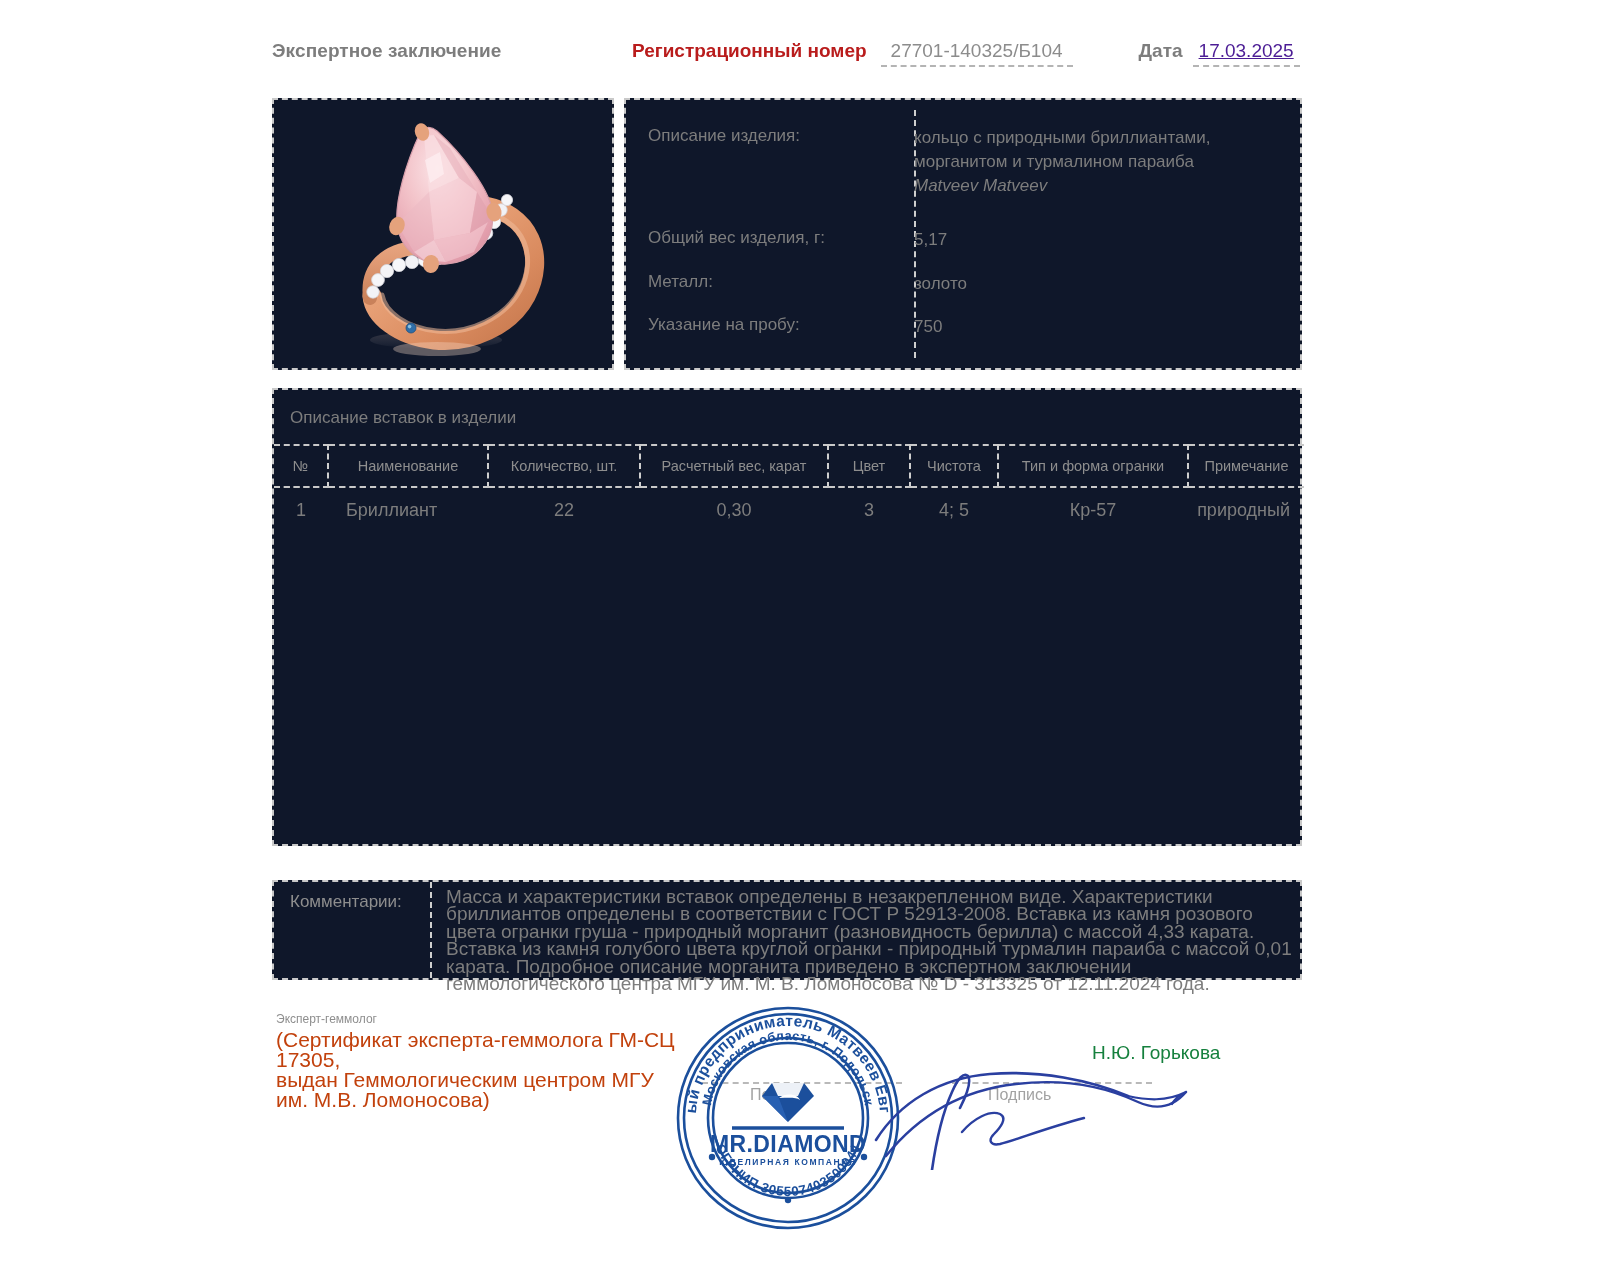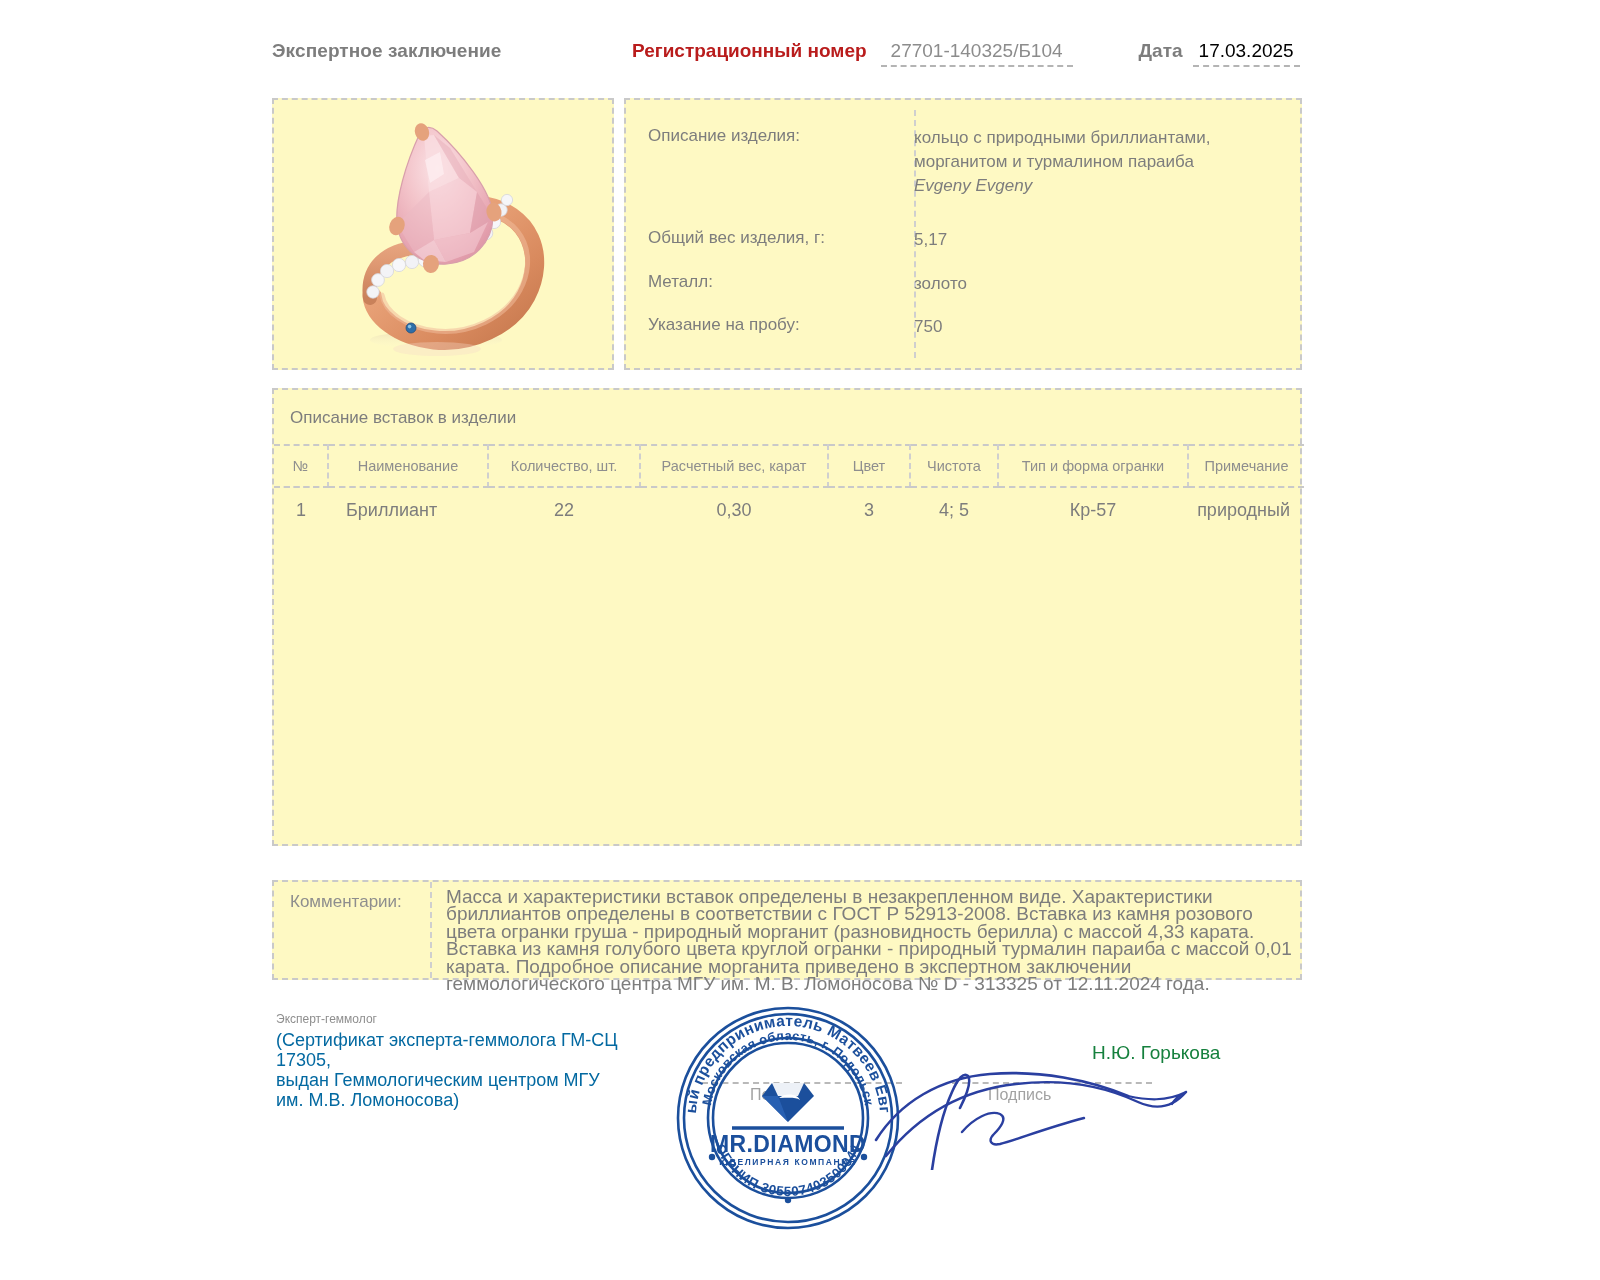--- a/index.html
+++ b/index.html
@@ -57,33 +57,34 @@
   }
   .header-date-label {
     font-size: 19px;
     font-weight: bold;
     color: #7d7d7d;
     margin-left: 66px;
     margin-right: 10px;
   }
   .header-date-value {
     font-size: 19px;
-    color: #000000;
+    color: #4c1d95;
     border-bottom: 2px dashed #b4b4b4;
     padding: 0 6px 3px 6px;
     display: inline-block;
     text-align: center;
+    text-decoration: underline;
   }
 
   
   .dbox {
     position: absolute;
     border: 2px dashed #c9c9c9;
     box-sizing: border-box;
-    background: #fef9c3;
+    background: #0f172a;
   }
 
   
   .photo-box {
     left: 272px;
     top: 98px;
     width: 342px;
     height: 272px;
     overflow: hidden;
   }
@@ -214,23 +215,23 @@
     left: 276px;
     top: 1012px;
     width: 400px;
   }
   .expert-title {
     font-size: 12px;
     color: #8e8e8e;
     margin-bottom: 4px;
   }
   .expert-sub {
-    font-size: 18px;
+    font-size: 21px;
     line-height: 20px;
-    color: #0369a1;
+    color: #c2410c;
   }
 
   .sig-line {
     position: absolute;
     border-bottom: 2px dashed #b9b9b9;
     height: 0;
   }
   .sig-caption {
     position: absolute;
     font-size: 16px;
@@ -364,21 +365,21 @@
   </div>
 
   <div class="dbox spec-box">
     <div class="spec-divider"></div>
 
     <div class="spec-row" id="spec-row-0">
       <div class="spec-label">Описание изделия:</div>
       <div class="spec-value">
         <div>кольцо с природными бриллиантами,</div>
         <div>морганитом и турмалином параиба</div>
-        <div class="ital">Evgeny Evgeny</div>
+        <div class="ital">Matveev Matveev</div>
       </div>
     </div>
 
     <div class="spec-row" id="spec-row-1">
       <div class="spec-label">Общий вес изделия, г:</div>
       <div class="spec-value">5,17</div>
     </div>
 
     <div class="spec-row" id="spec-row-2">
       <div class="spec-label">Металл:</div>

